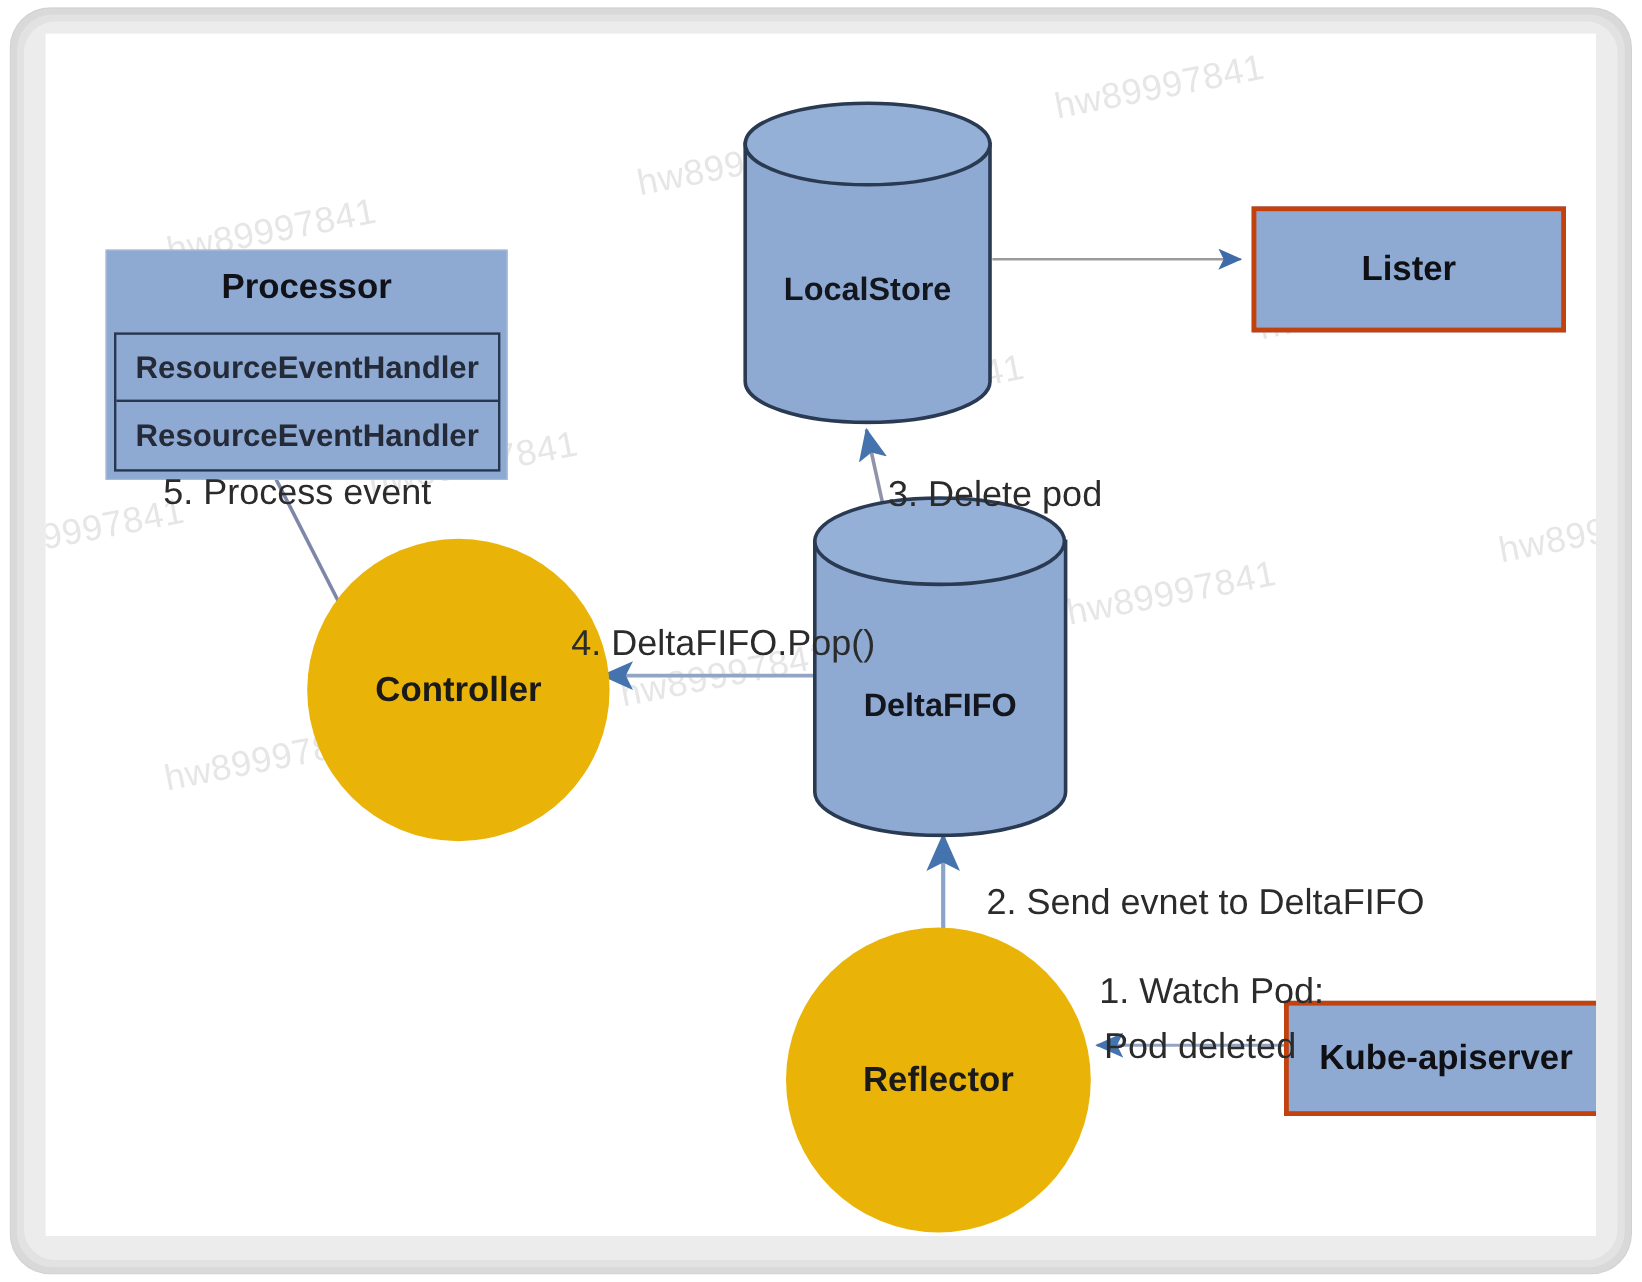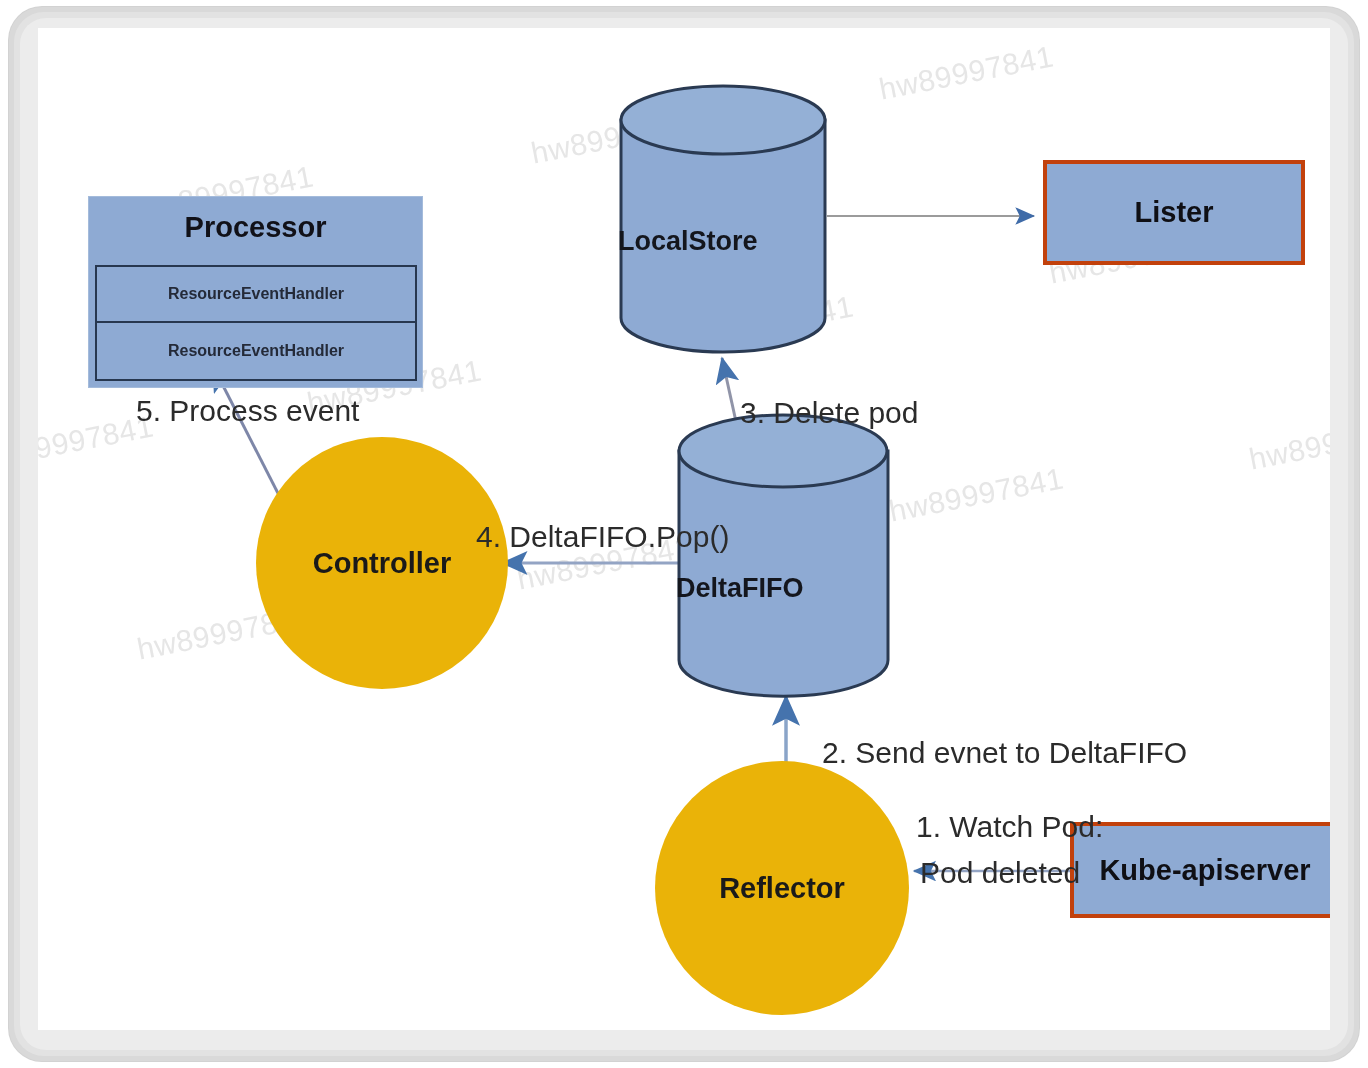--- a/index.html
+++ b/index.html
@@ -66,20 +66,21 @@
     white-space: nowrap;
     pointer-events: none;
     user-select: none;
     letter-spacing: 0.5px;
   }
 
   
   .node {
     position: absolute;
     box-sizing: border-box;
+    margin-top: 12px;
   }
   .rect-node {
     background: #8eaad3;
     border: 4px solid #c2410c;
     display: flex;
     align-items: center;
     justify-content: center;
     color: #0f0f14;
     font-weight: bold;
   }
@@ -119,35 +120,36 @@
     width: 322px;
     height: 116px;
     border: 2px solid #27374f;
     box-sizing: border-box;
   }
   .handler-row {
     height: 50%;
     display: flex;
     align-items: center;
     justify-content: center;
-    font-size: 16px;
+    font-size: 26px;
     font-weight: bold;
     color: #242a38;
     box-sizing: border-box;
   }
   .handler-row.first { border-bottom: 2px solid #27374f; }
 
   
   .cyl {
     position: absolute;
   }
   .cyl svg { display: block; }
   .cyl-label {
     position: absolute;
     width: 100%;
+    text-align: center;
     font-weight: bold;
     color: #14161d;
   }
 
   
   .edge-label {
     position: absolute;
     font-size: 30px;
     color: #2b2b2b;
     white-space: nowrap;

